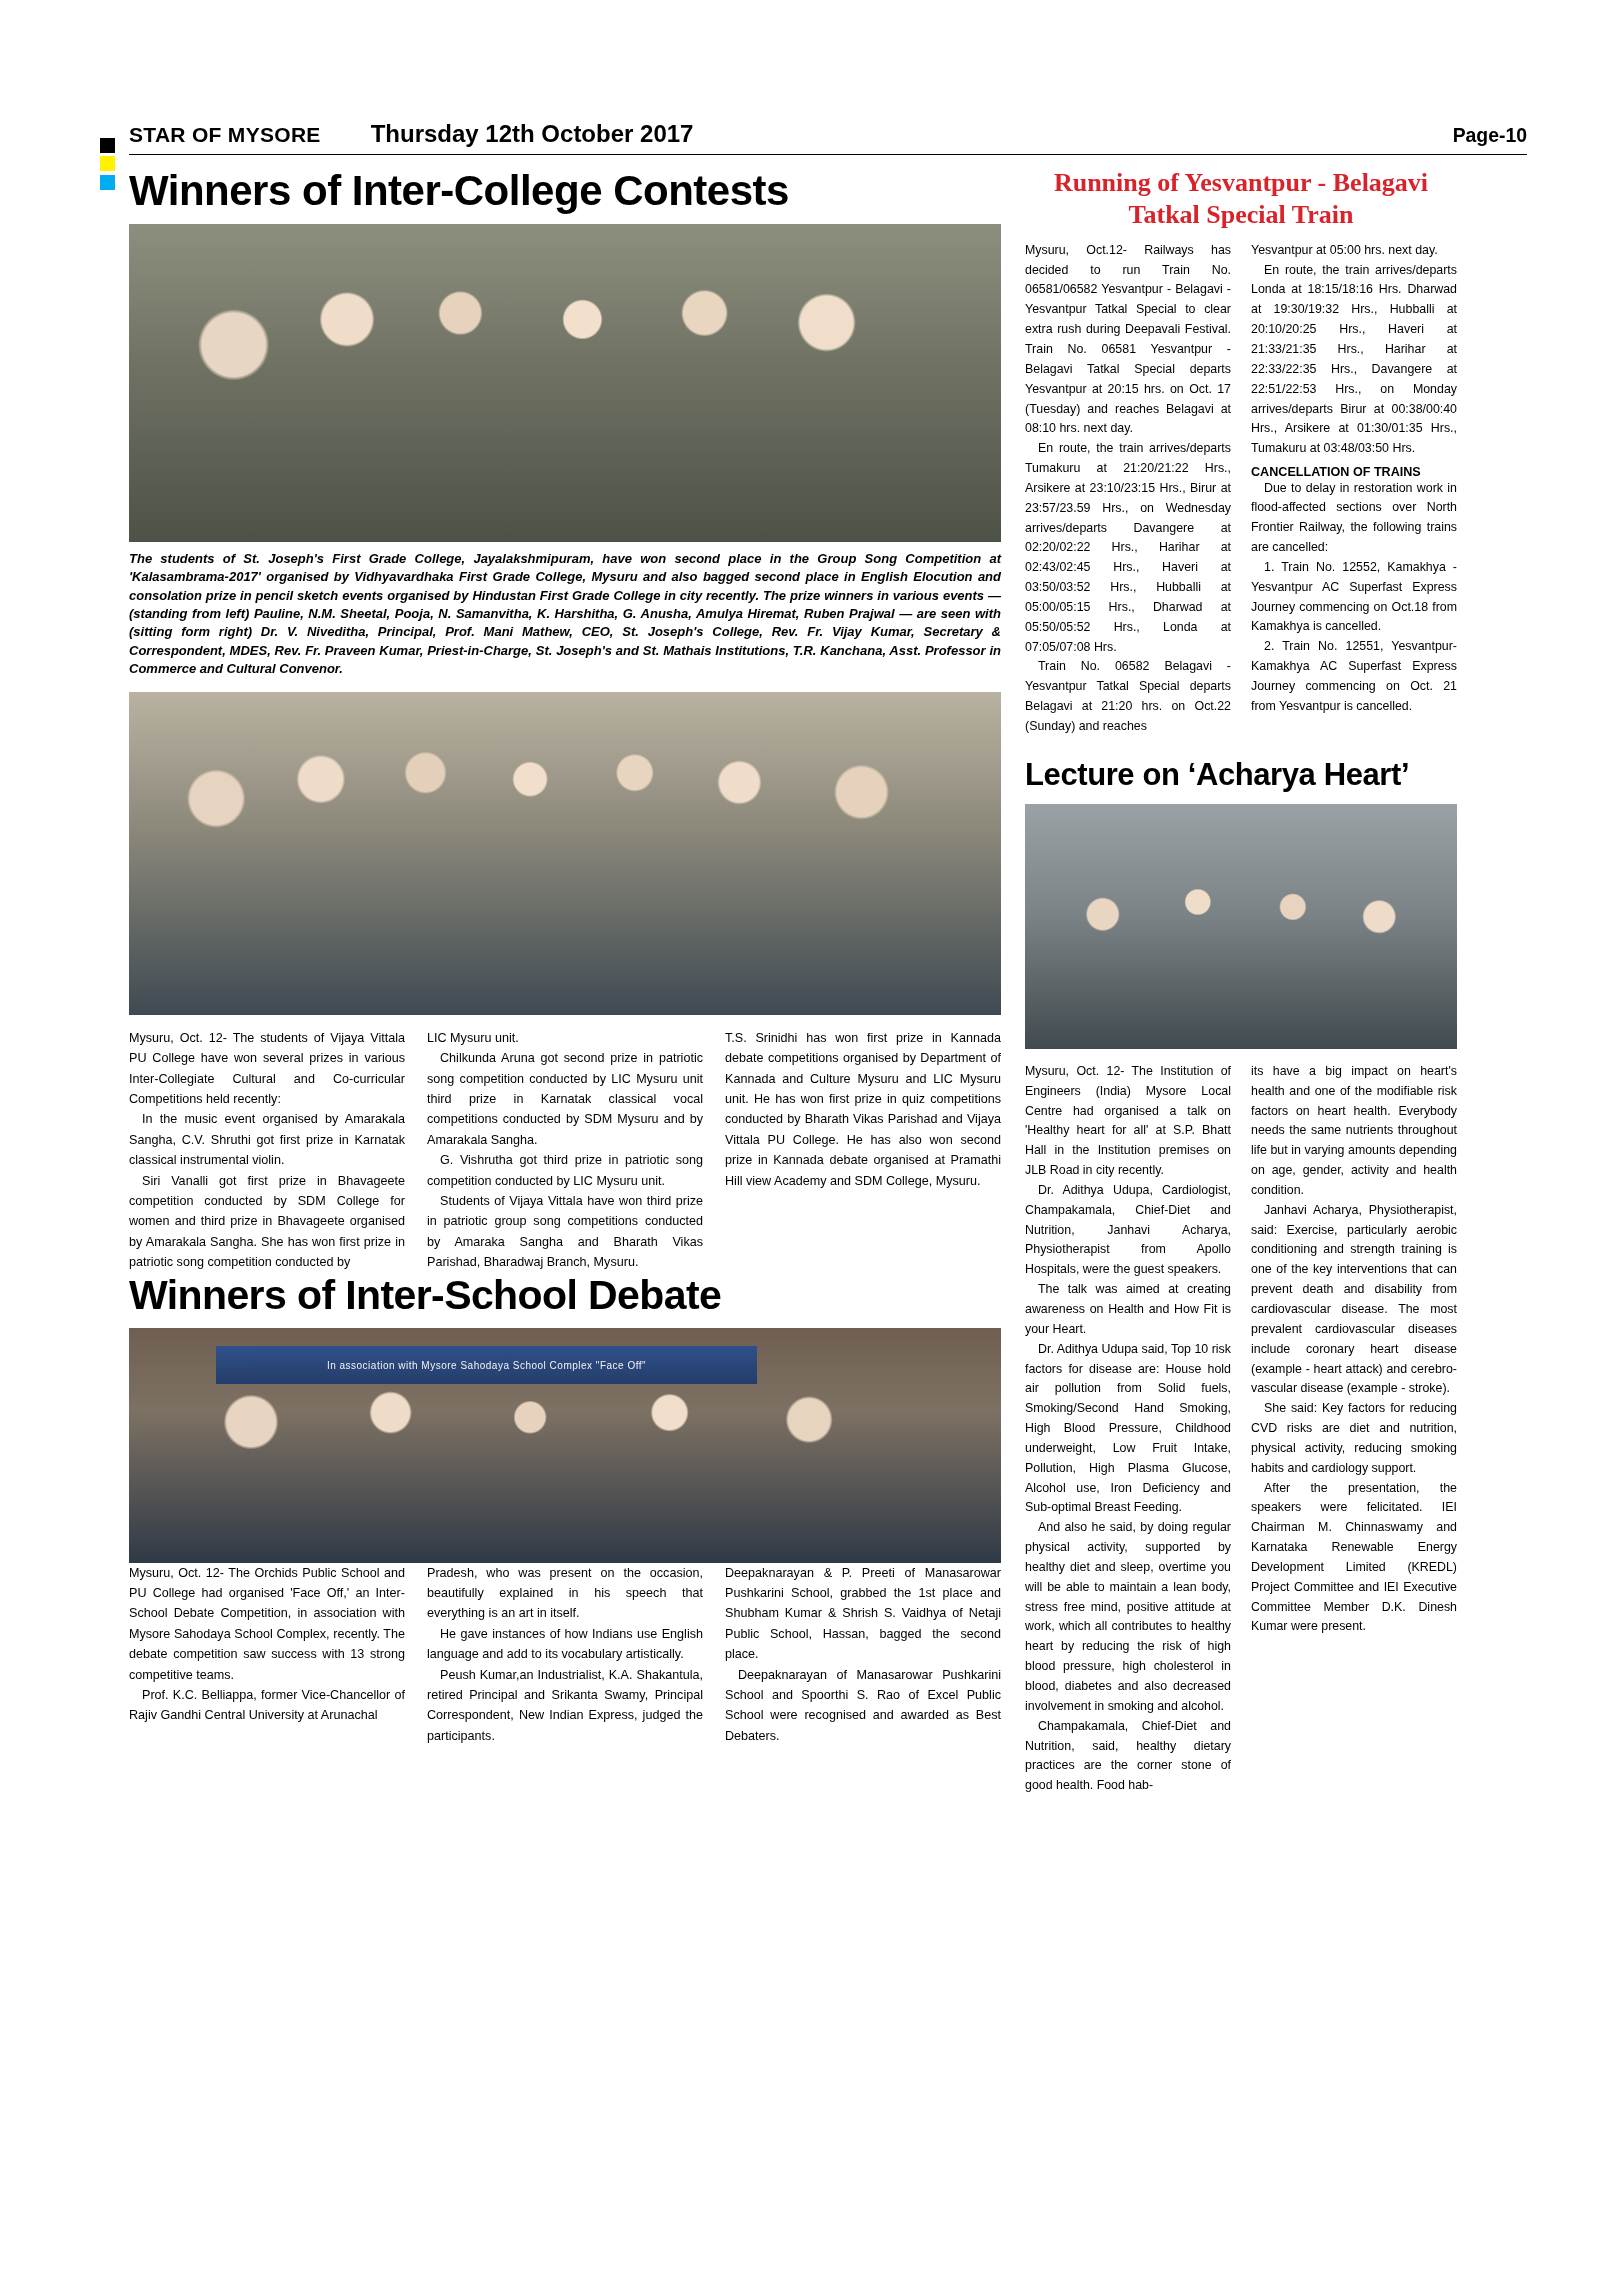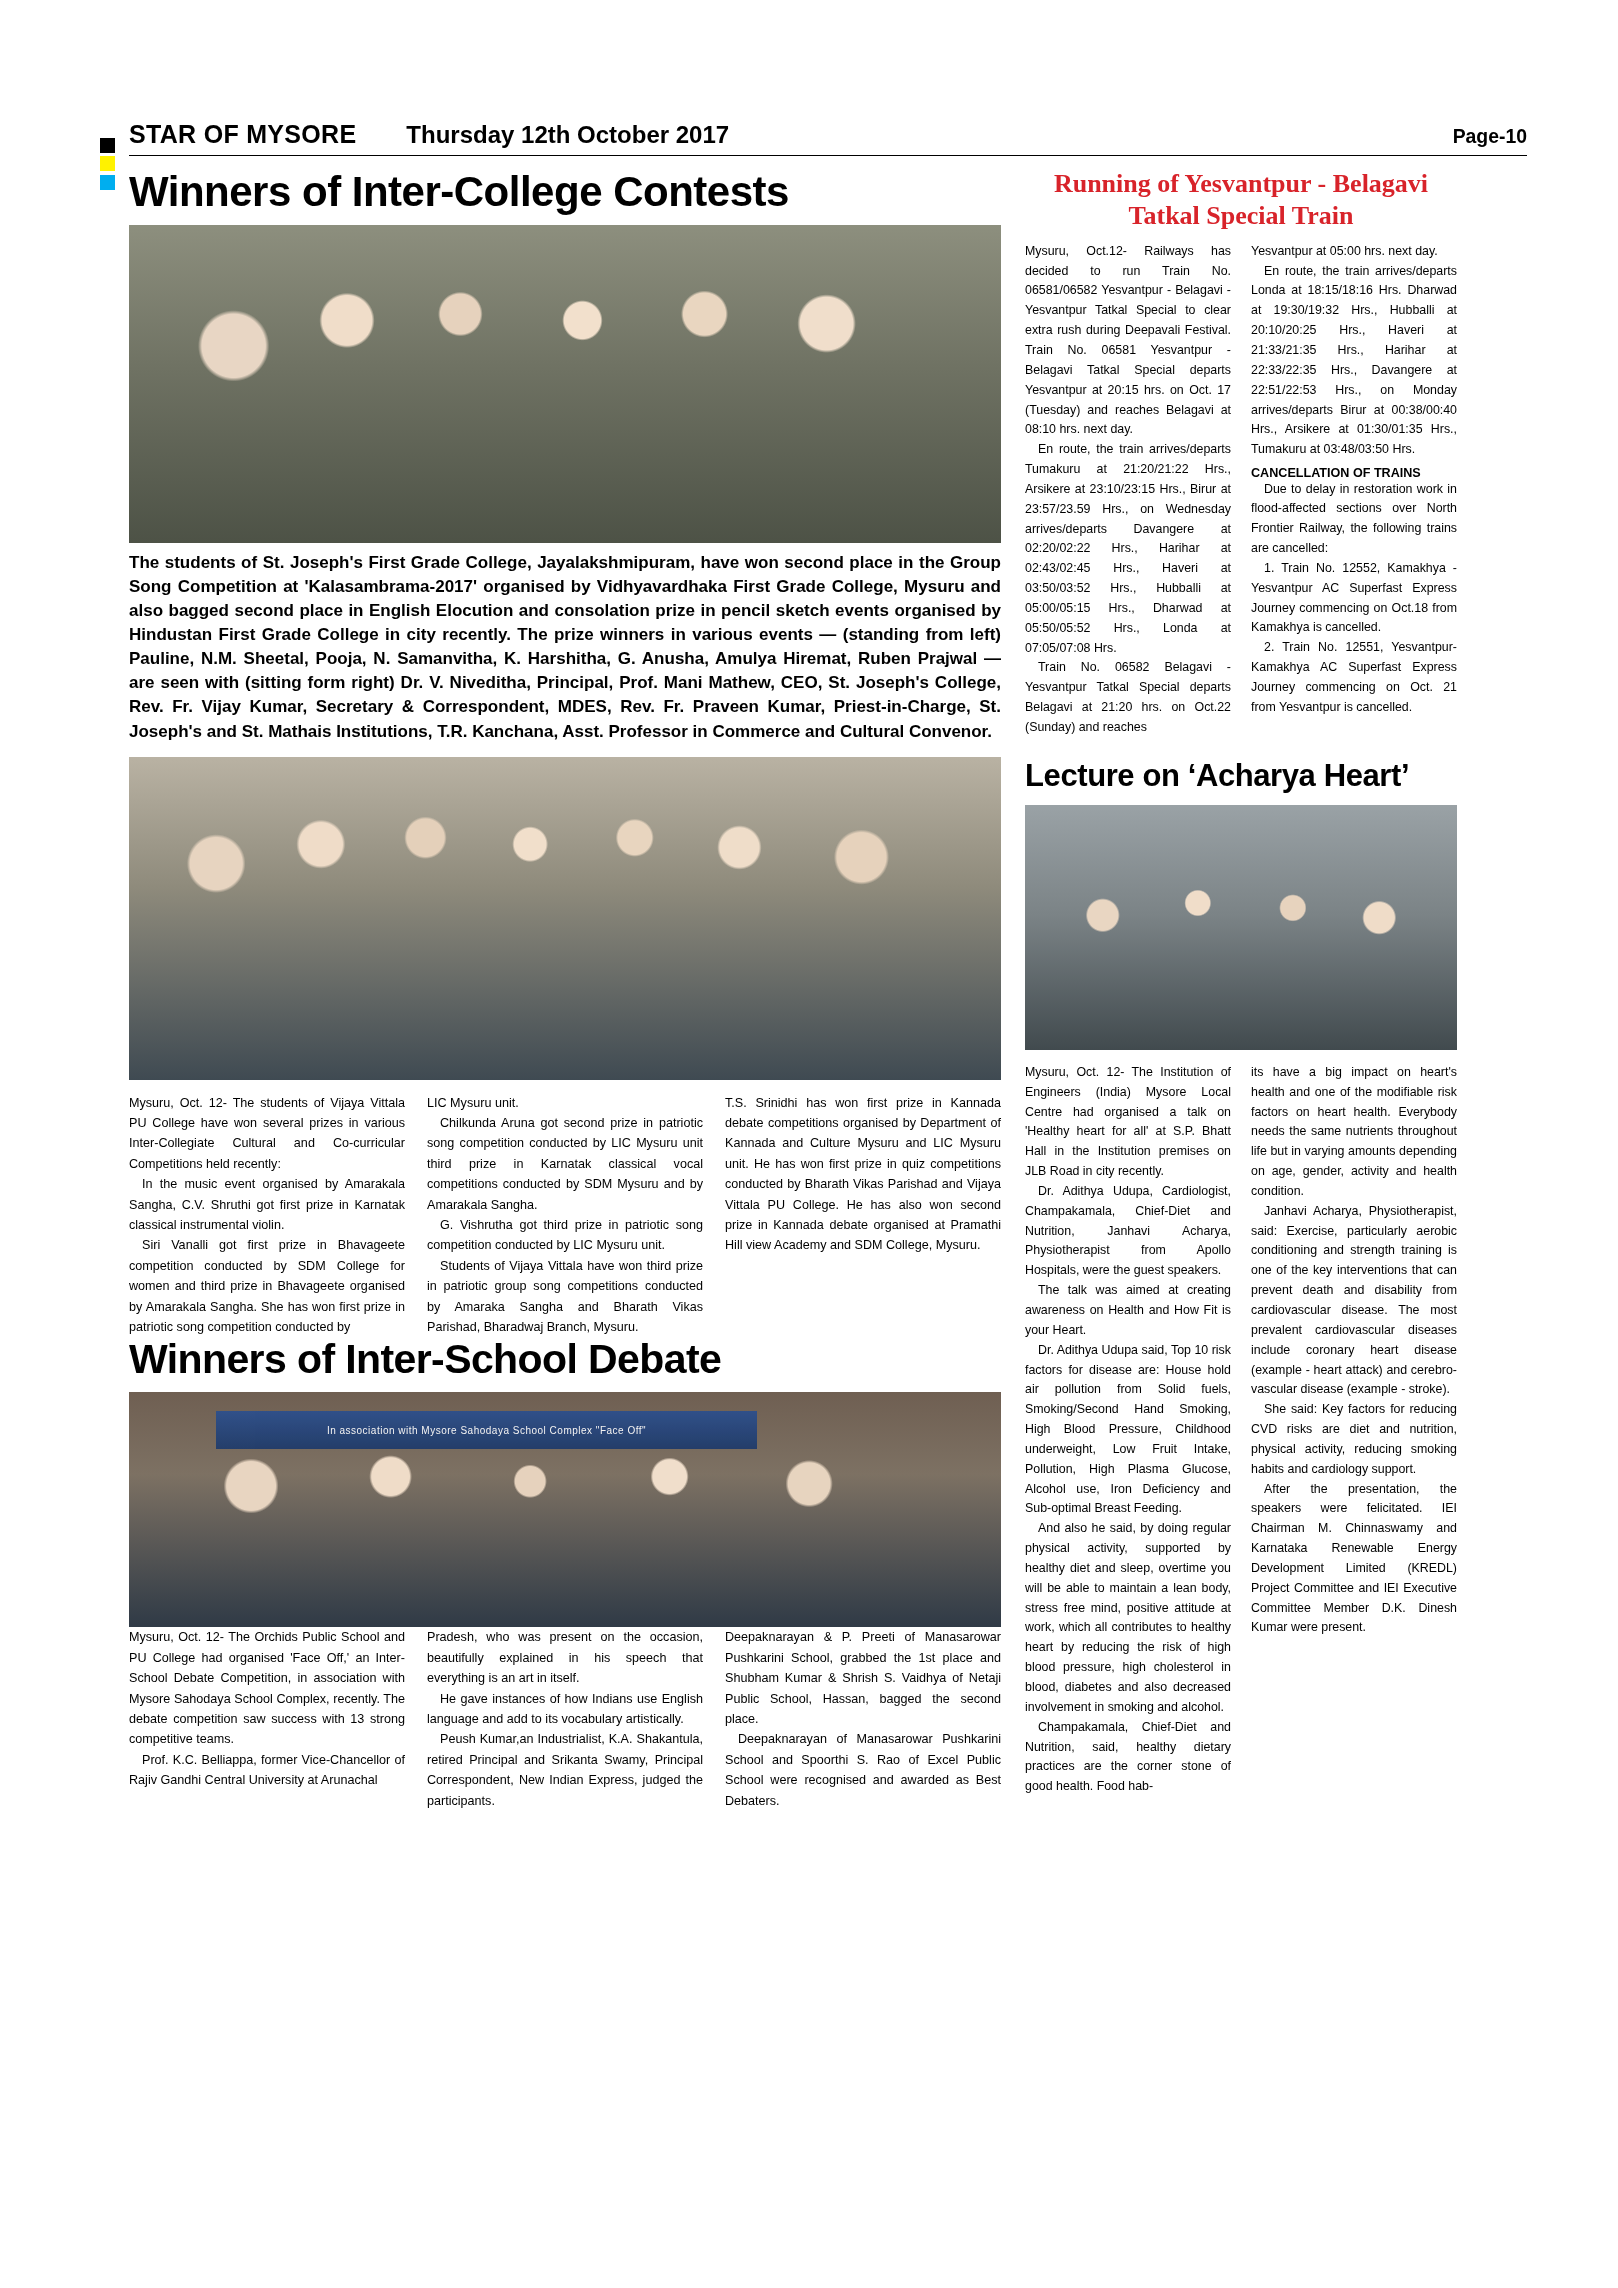--- a/index.html
+++ b/index.html
@@ -19,21 +19,21 @@
   }
 
   
   .masthead {
     display:flex;
     align-items:baseline;
     border-bottom:1.8px solid #000;
     padding-bottom:5.5px;
     margin-bottom:9.2px;
   }
-  .mh-title { font-size:25px; font-weight:bold; letter-spacing:0.3px; }
+  .mh-title { font-size:21px; font-weight:bold; letter-spacing:0.3px; }
   .mh-date  { font-size:24px; font-weight:bold; margin-left:50px; }
   .mh-page  { margin-left:auto; font-size:19.4px; font-weight:bold; }
 
   
   .body-grid {
     display:flex;
     gap:24px;
   }
   .col-left  { width:872px; }
   .col-right { width:432px; }
@@ -131,23 +131,24 @@
     position:absolute; left:10%; top:8%; width:62%; height:16%;
     background:linear-gradient(180deg,#2b4f8e,#1d3a6b);
     color:#fff; font-size:10px; text-align:center;
     display:flex; align-items:center; justify-content:center;
     letter-spacing:0.5px;
     opacity:.92;
   }
 
   
   .caption {
-    font-size:17px;
+    font-size:13px;
     line-height:1.42;
     font-weight:bold;
+    font-style:italic;
     text-align:justify;
     margin:7.4px 0 13px 0;
   }
 
   
   .cols-3 {
     display:flex;
     gap:22px;
   }
   .cols-3 > div { width:276px; }

